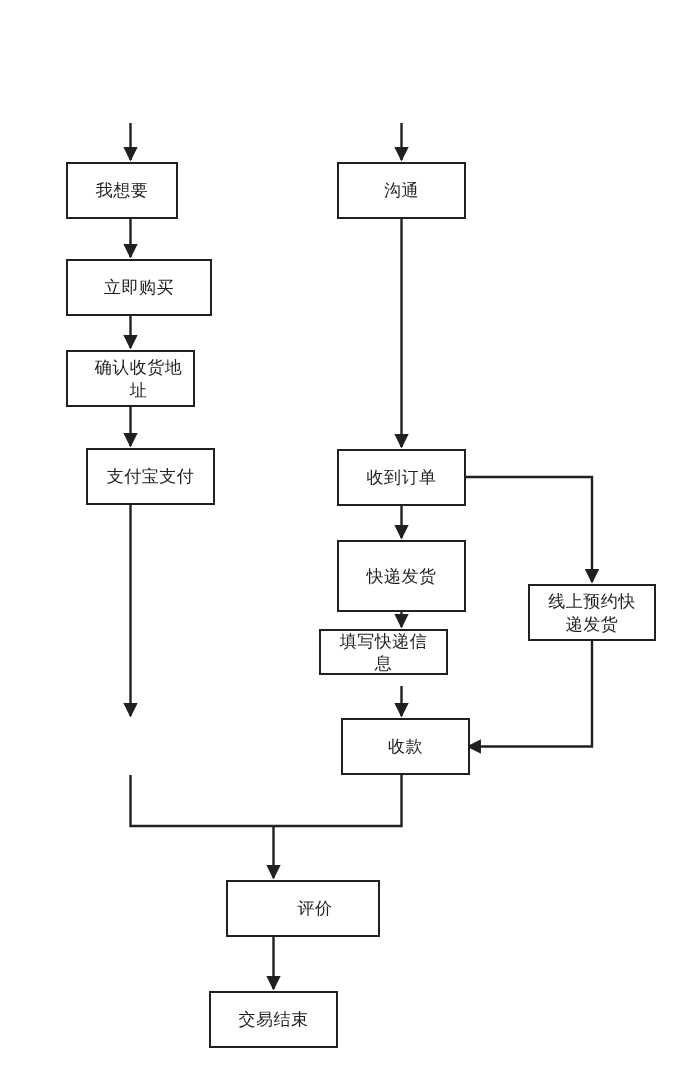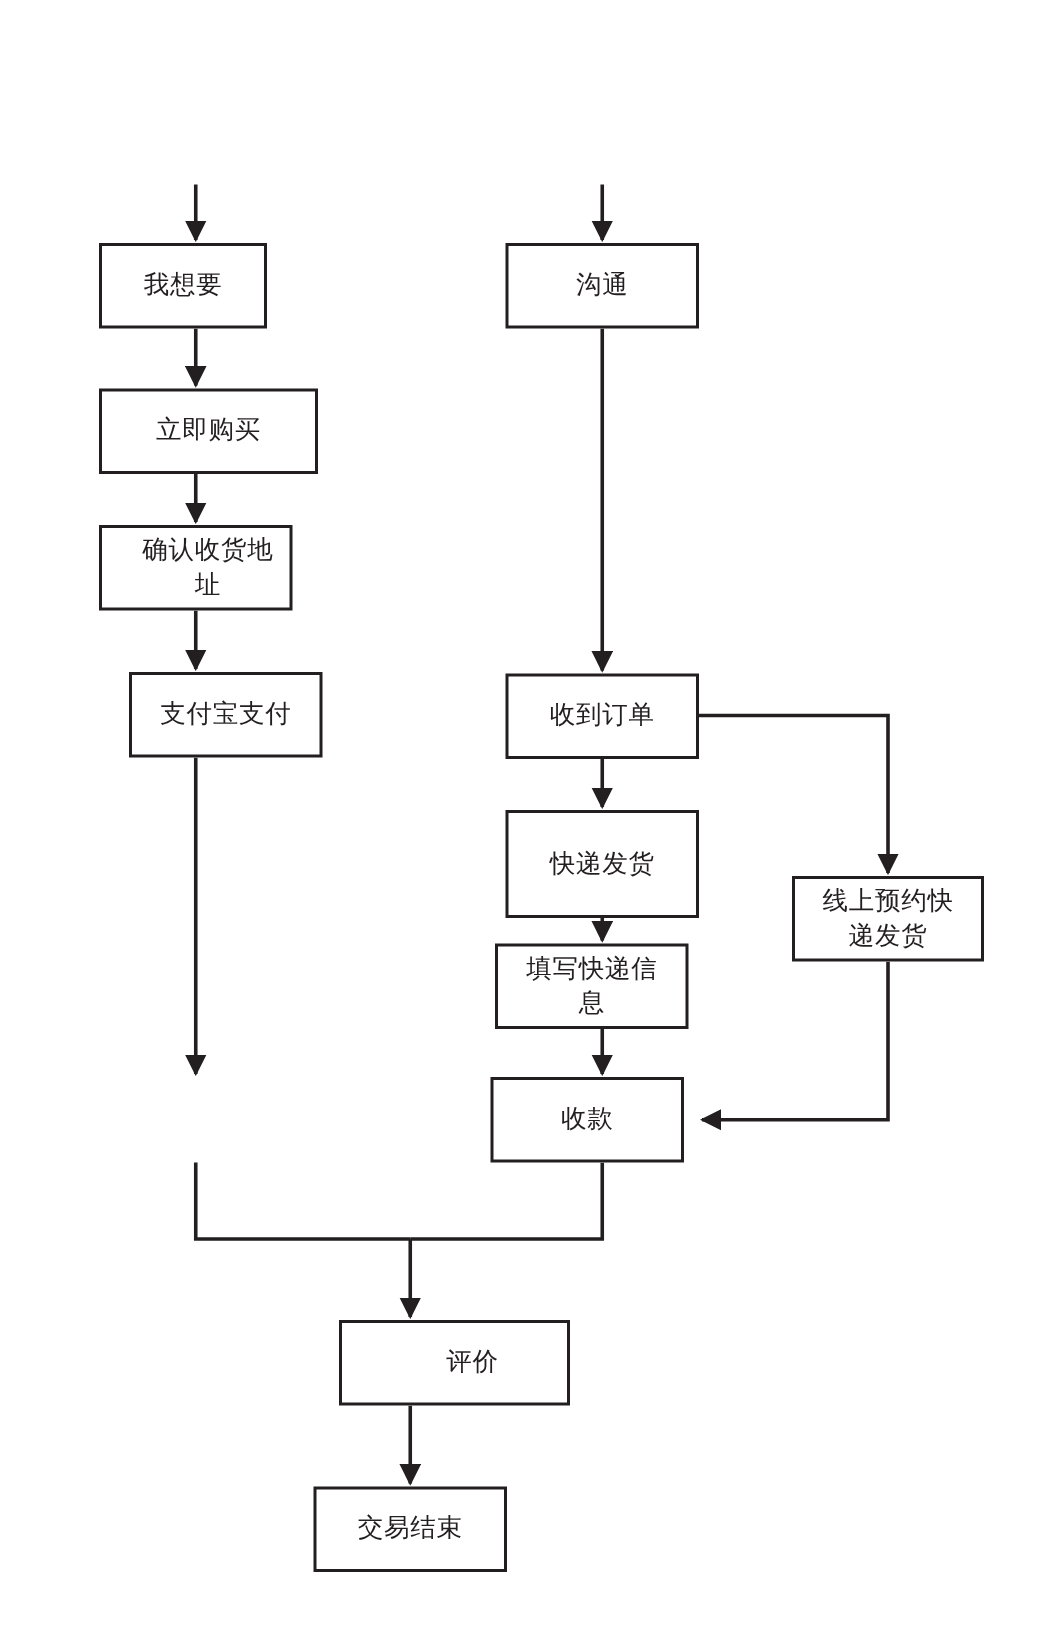--- a/index.html
+++ b/index.html
@@ -114,26 +114,26 @@
   </div>
 
   <div class="node" style="left:337px; top:449px; width:129px; height:57px;">
     <span class="node-label">收到订单</span>
   </div>
 
   <div class="node" style="left:337px; top:540px; width:129px; height:72px;">
     <span class="node-label">快递发货</span>
   </div>
 
-  <div class="node" style="left:330px; top:629px; width:129px; height:57px;">
+  <div class="node" style="left:319px; top:629px; width:129px; height:46px;">
     <span class="node-label">填写快递信
 息</span>
   </div>
 
-  <div class="node" style="left:327px; top:718px; width:129px; height:57px;text-align:center;">
+  <div class="node" style="left:341px; top:718px; width:129px; height:57px;text-align:center;">
     <span class="node-label">收款</span>
   </div>
 
   <div class="node" style="left:528px; top:584px; width:128px; height:57px;">
     <span class="node-label">线上预约快
 递发货</span>
   </div>
 
   <div class="node" style="left:226px; top:880px; width:154px; height:57px;padding-left:24px;">
     <span class="node-label">评价</span>

